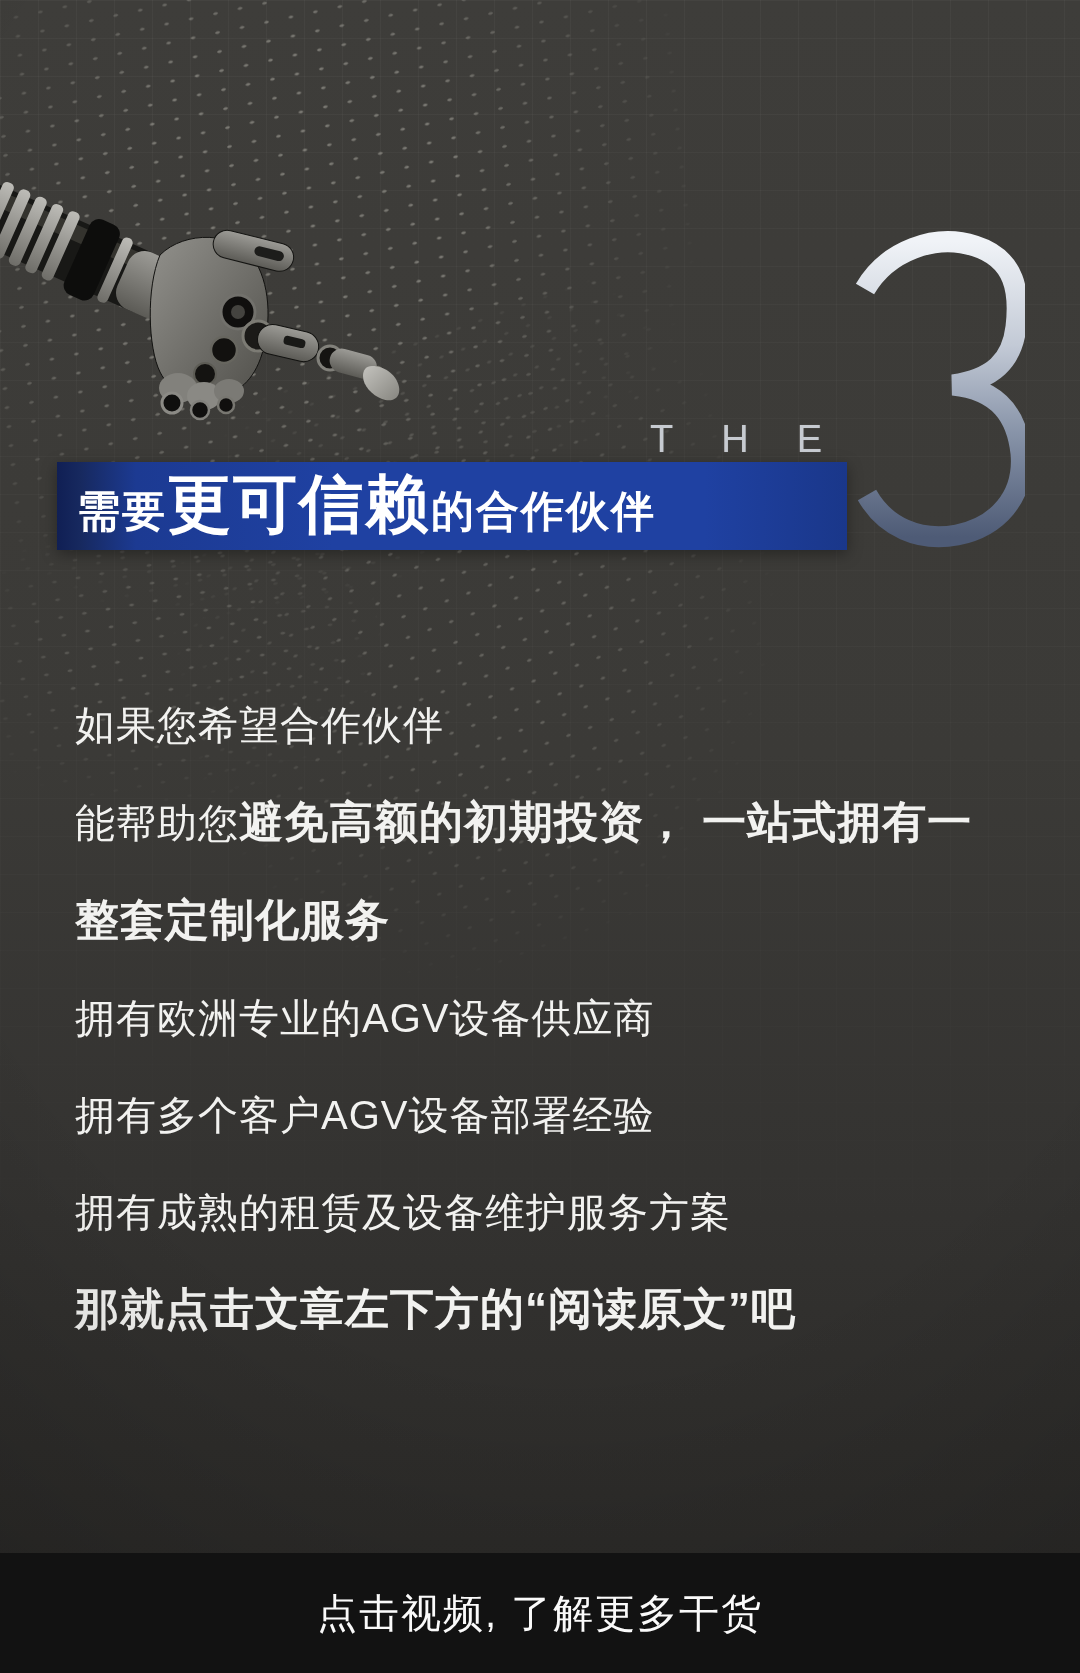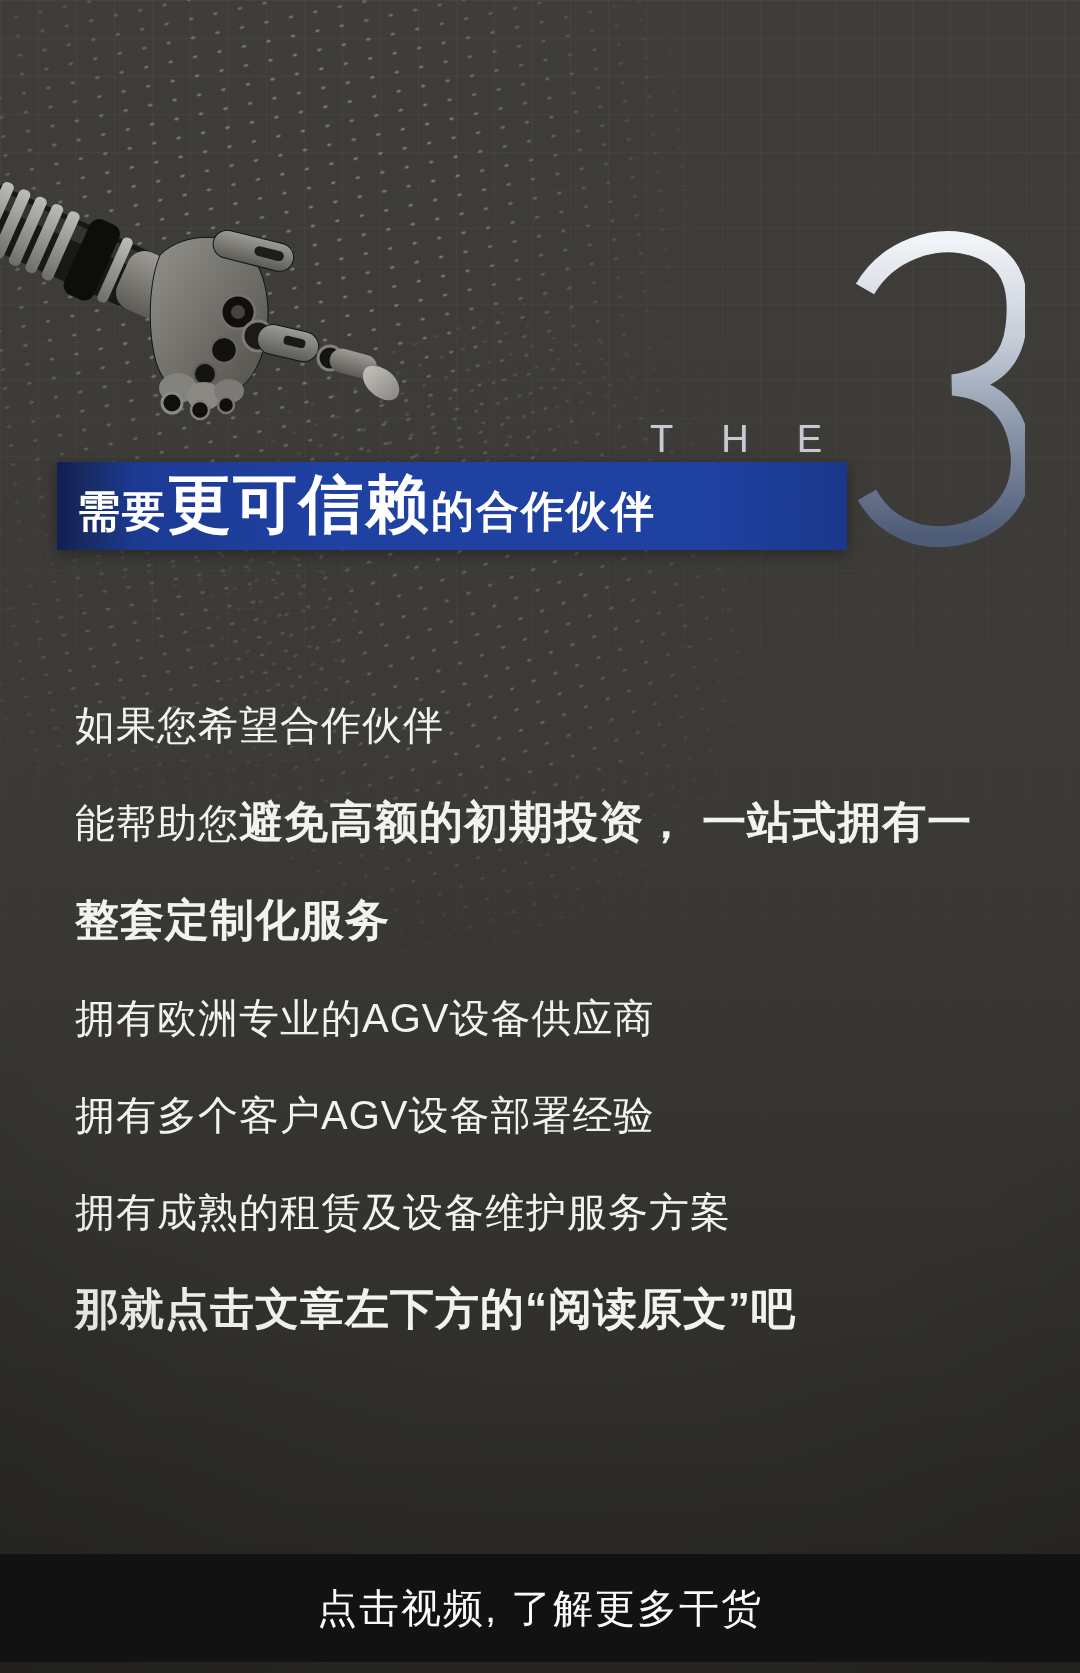--- a/index.html
+++ b/index.html
@@ -65,21 +65,21 @@
     box-shadow:0 4px 14px rgba(0,0,0,.35);
   }
   .banner .h-small{font-size:43px;font-weight:700;color:#ffffff;letter-spacing:2px;}
   .banner .h-big{font-size:64px;font-weight:700;color:#ffffff;letter-spacing:2px;}
   
   .copy{position:absolute;left:75px;top:700px;right:40px;color:#f2f2f0;}
   .copy p{margin:0 0 47px 0;line-height:50px;font-size:40px;font-weight:400;letter-spacing:1px;white-space:nowrap;}
   .copy .b{font-weight:700;font-size:44px;letter-spacing:1px;}
   
   .footer-bar{
-    position:absolute;left:0;bottom:11px;width:100%;height:108px;background:#121212;
+    position:absolute;left:0;bottom:0;width:100%;height:120px;background:#121212;
     display:flex;align-items:center;justify-content:center;text-align:center;
   }
   .footer-bar .caption{color:#fafafa;font-size:40px;letter-spacing:2px;font-weight:400;}
 </style>
 </head>
 <body>
 
 <div class="page">
 
   <div class="grid-layer"></div>

